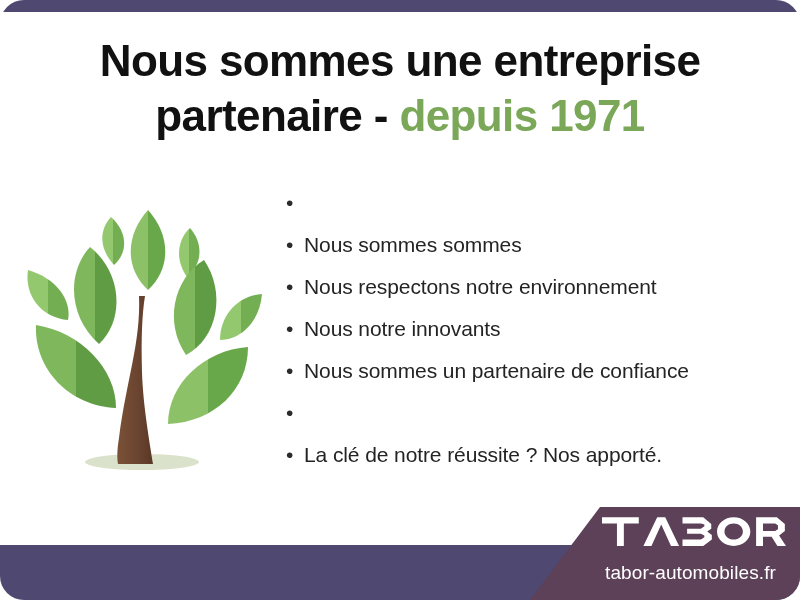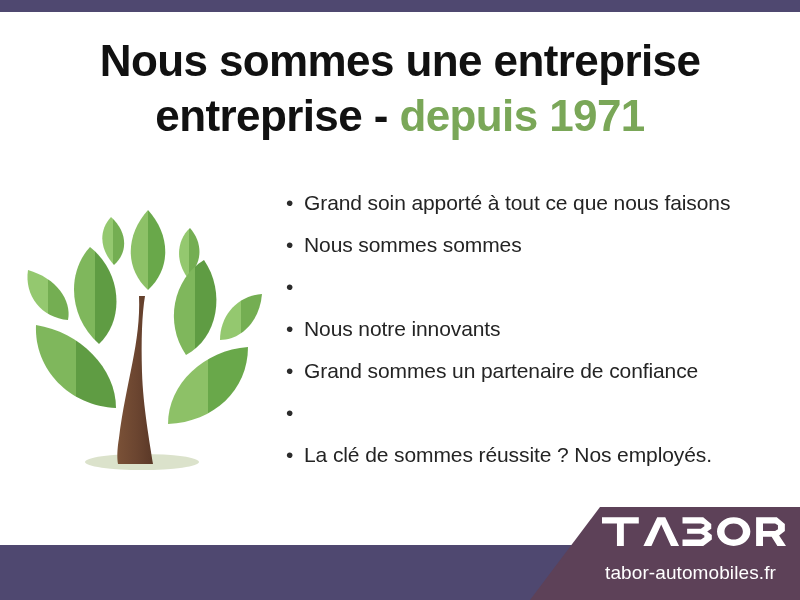--- a/index.html
+++ b/index.html
@@ -7,20 +7,21 @@
     padding: 0;
     background: #ffffff;
   }
   #slide {
     position: relative;
     width: 800px;
     height: 600px;
     background: #ffffff;
     overflow: hidden;
     font-family: "Liberation Sans", sans-serif;
+    border-radius: 24px;
   }
 
   
   .band-top {
     position: absolute;
     left: 0; top: 0;
     width: 800px; height: 12px;
     background: #4f4870;
   }
 
@@ -115,21 +116,21 @@
 </style>
 </head>
 <body>
 
 <div id="slide">
 
   <div class="band-top"></div>
 
   <div class="headline">
     <div>Nous sommes une entreprise</div>
-    <div><span>entreprise - </span><span class="accent">depuis 1971</span></div>
+    <div><span>partenaire - </span><span class="accent">depuis 1971</span></div>
   </div>
 
   <div class="tree">
     <svg viewBox="0 0 262 300" width="262" height="300" aria-hidden="true">
       <defs>
         <linearGradient id="lfA" x1="0" y1="0" x2="1" y2="0">
           <stop offset="0" stop-color="#8dc167"></stop>
             <stop offset="0.5" stop-color="#8dc167"></stop>
           <stop offset="0.5" stop-color="#69a84a"></stop>
             <stop offset="1" stop-color="#69a84a"></stop>
@@ -176,43 +177,43 @@
         <path d="M18 133 C 62 140, 98 176, 98 216 C 52 214, 16 178, 18 133 Z" fill="url(#lfB)"></path>
 
         <path d="M230 155 C 230 198, 196 230, 150 232 C 150 192, 186 158, 230 155 Z" fill="url(#lfA)"></path>
       </g>
     </svg>
   </div>
 
   <div class="bullets">
     <div class="bullet-row">
       <span class="bullet-dot">•</span>
-      <span class="bullet-text">Grand soin apporté à tout ce que nous faisons</span>
     </div>
     <div class="bullet-row">
       <span class="bullet-dot">•</span>
       <span class="bullet-text">Nous sommes sommes</span>
     </div>
     <div class="bullet-row">
       <span class="bullet-dot">•</span>
+      <span class="bullet-text">Nous respectons notre environnement</span>
     </div>
     <div class="bullet-row">
       <span class="bullet-dot">•</span>
       <span class="bullet-text">Nous notre innovants</span>
     </div>
     <div class="bullet-row">
       <span class="bullet-dot">•</span>
-      <span class="bullet-text">Grand sommes un partenaire de confiance</span>
-    </div>
-    <div class="bullet-row">
-      <span class="bullet-dot">•</span>
-    </div>
-    <div class="bullet-row">
-      <span class="bullet-dot">•</span>
-      <span class="bullet-text">La clé de sommes réussite ? Nos employés.</span>
+      <span class="bullet-text">Nous sommes un partenaire de confiance</span>
+    </div>
+    <div class="bullet-row">
+      <span class="bullet-dot">•</span>
+    </div>
+    <div class="bullet-row">
+      <span class="bullet-dot">•</span>
+      <span class="bullet-text">La clé de notre réussite ? Nos apporté.</span>
     </div>
   </div>
 
   <div class="band-bottom"></div>
 
   <div class="logo-panel">
     <div class="logo-inner">
       <div class="wordmark">
         <svg viewBox="0 0 320 50" width="184" height="29" aria-hidden="true">
           <g fill="#ffffff">

